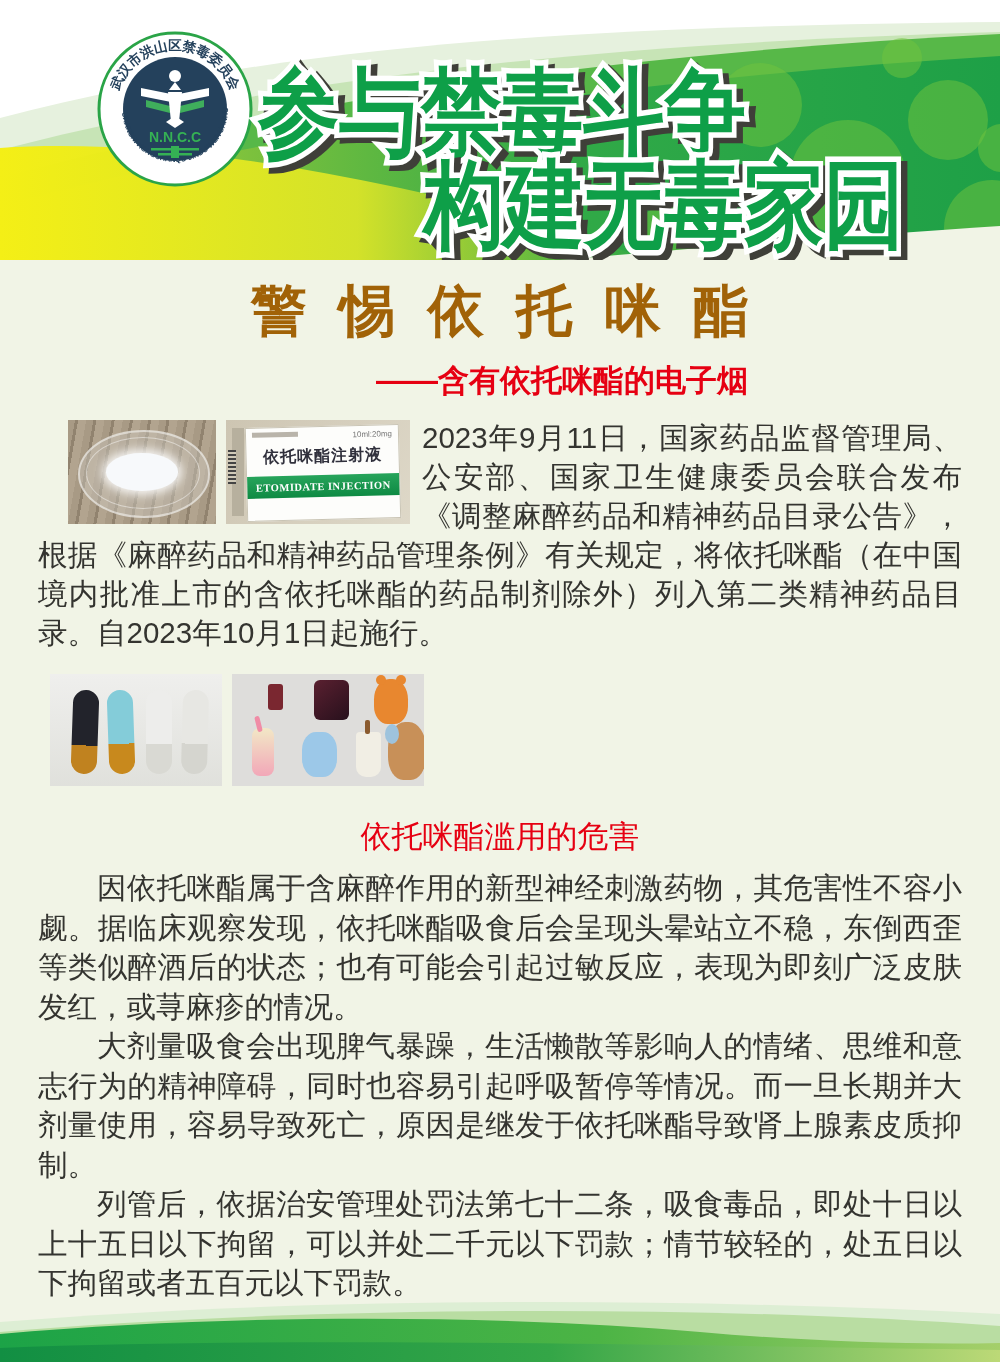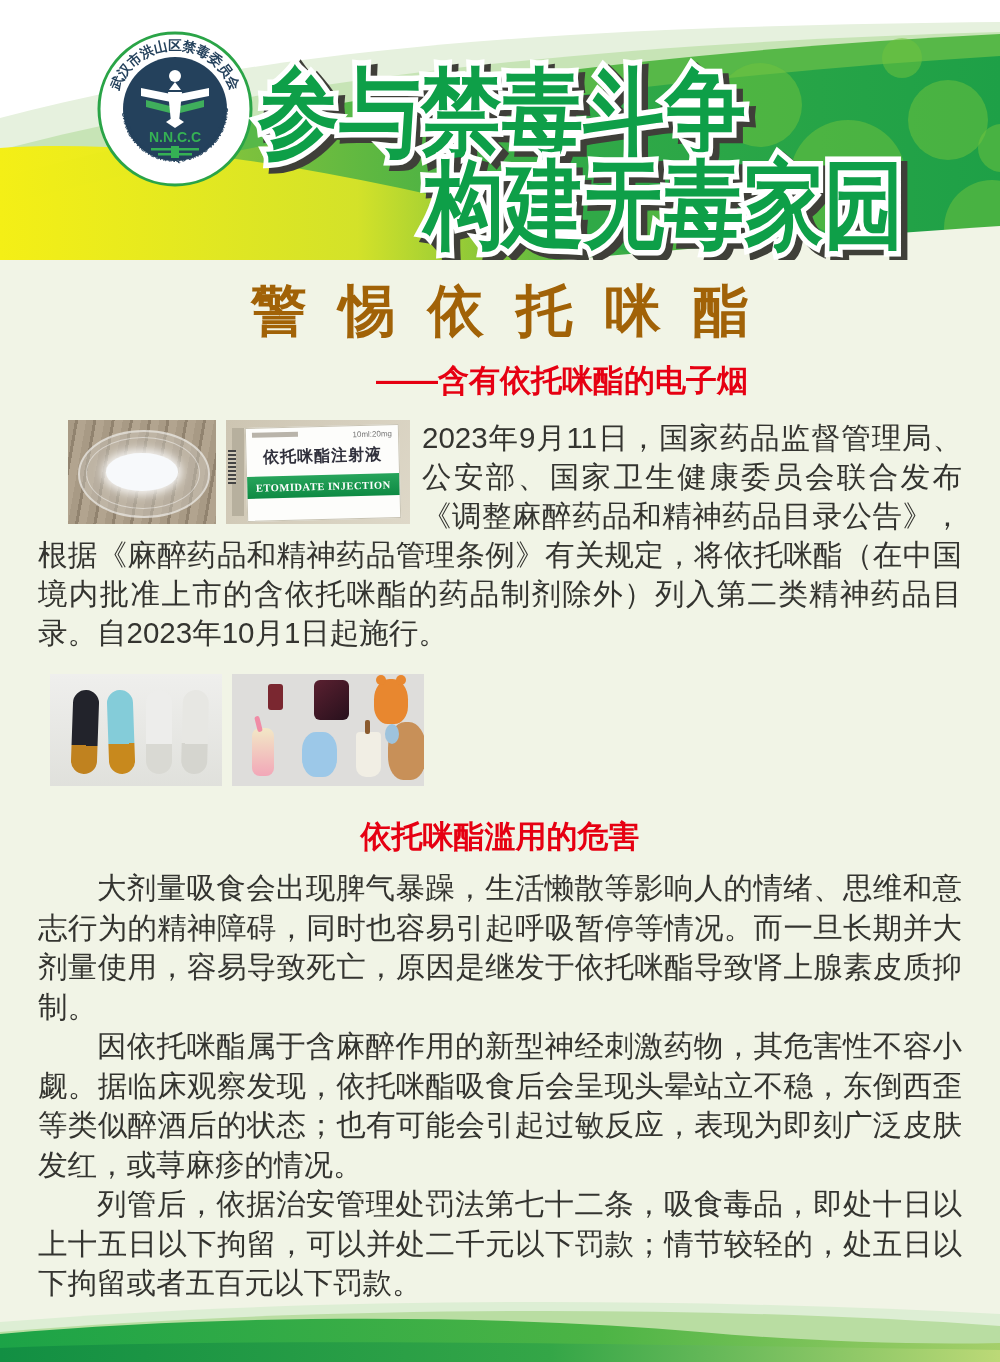--- a/index.html
+++ b/index.html
@@ -70,21 +70,21 @@
   .toy-tiger::before{left:2px;} .toy-tiger::after{right:2px;}
   .toy-can{left:20px;top:54px;width:22px;height:48px;border-radius:8px;background:linear-gradient(#f2e8c6,#f2a7b8);}
   .toy-can::before{content:"";position:absolute;left:4px;top:-12px;width:5px;height:16px;border-radius:3px;background:#f08ca6;transform:rotate(-14deg);}
   .toy-elephant{left:70px;top:58px;width:35px;height:45px;border-radius:40%;background:#9cc8e8;}
   .toy-boba{left:124px;top:58px;width:25px;height:45px;border-radius:4px 4px 10px 10px;background:#f1eee4;}
   .toy-boba::before{content:"";position:absolute;left:9px;top:-12px;width:5px;height:14px;background:#8a5a2e;border-radius:2px;}
   .toy-dog{left:156px;top:48px;width:38px;height:58px;border-radius:45% 45% 40% 40%;background:#c89058;}
   .toy-dog::before{content:"";position:absolute;left:-3px;top:2px;width:14px;height:20px;border-radius:50%;background:#9ec3dd;}
   .vape-caption{flex:1;padding:6px 0 0 8px;font-size:29.5px;line-height:41px;text-align:justify;}
   
-  .section-heading{margin:30px 0 10px 0;text-align:center;color:#e60012;font-size:31px;font-weight:bold;}
+  .section-heading{margin:30px 0 10px 0;text-align:center;color:#e60012;font-size:31px;font-weight:normal;}
   .para{margin:0;text-indent:2em;font-size:29.5px;line-height:39.5px;text-align:justify;}
   
   .footer-wave{position:absolute;left:0;bottom:0;width:1000px;height:70px;}
 </style>
 </head>
 <body>
 
 <div class="poster">
 
   <div class="header">
@@ -204,22 +204,22 @@
         <div class="toy toy-box"></div>
         <div class="toy toy-tiger"></div>
         <div class="toy toy-can"></div>
         <div class="toy toy-elephant"></div>
         <div class="toy toy-boba"></div>
         <div class="toy toy-dog"></div>
       </div>
     </div>
 
     <h2 class="section-heading">依托咪酯滥用的危害</h2>
+    <p class="para">因依托咪酯属于含麻醉作用的新型神经刺激药物，其危害性不容小觑。据临床观察发现，依托咪酯吸食后会呈现头晕站立不稳，东倒西歪等类似醉酒后的状态；也有可能会引起过敏反应，表现为即刻广泛皮肤发红，或荨麻疹的情况。</p>
     <p class="para">大剂量吸食会出现脾气暴躁，生活懒散等影响人的情绪、思维和意志行为的精神障碍，同时也容易引起呼吸暂停等情况。而一旦长期并大剂量使用，容易导致死亡，原因是继发于依托咪酯导致肾上腺素皮质抑制。</p>
-    <p class="para">因依托咪酯属于含麻醉作用的新型神经刺激药物，其危害性不容小觑。据临床观察发现，依托咪酯吸食后会呈现头晕站立不稳，东倒西歪等类似醉酒后的状态；也有可能会引起过敏反应，表现为即刻广泛皮肤发红，或荨麻疹的情况。</p>
 
     <p class="para">列管后，依据治安管理处罚法第七十二条，吸食毒品，即处十日以上十五日以下拘留，可以并处二千元以下罚款；情节较轻的，处五日以下拘留或者五百元以下罚款。</p>
 
   </div>
 
   <svg class="footer-wave" viewBox="0 0 1000 70">
     <defs>
       <linearGradient id="gFoot" x1="0" y1="0" x2="1" y2="0">
         <stop offset="0" stop-color="#1ca347"></stop>
         <stop offset="0.6" stop-color="#4cb445"></stop>

